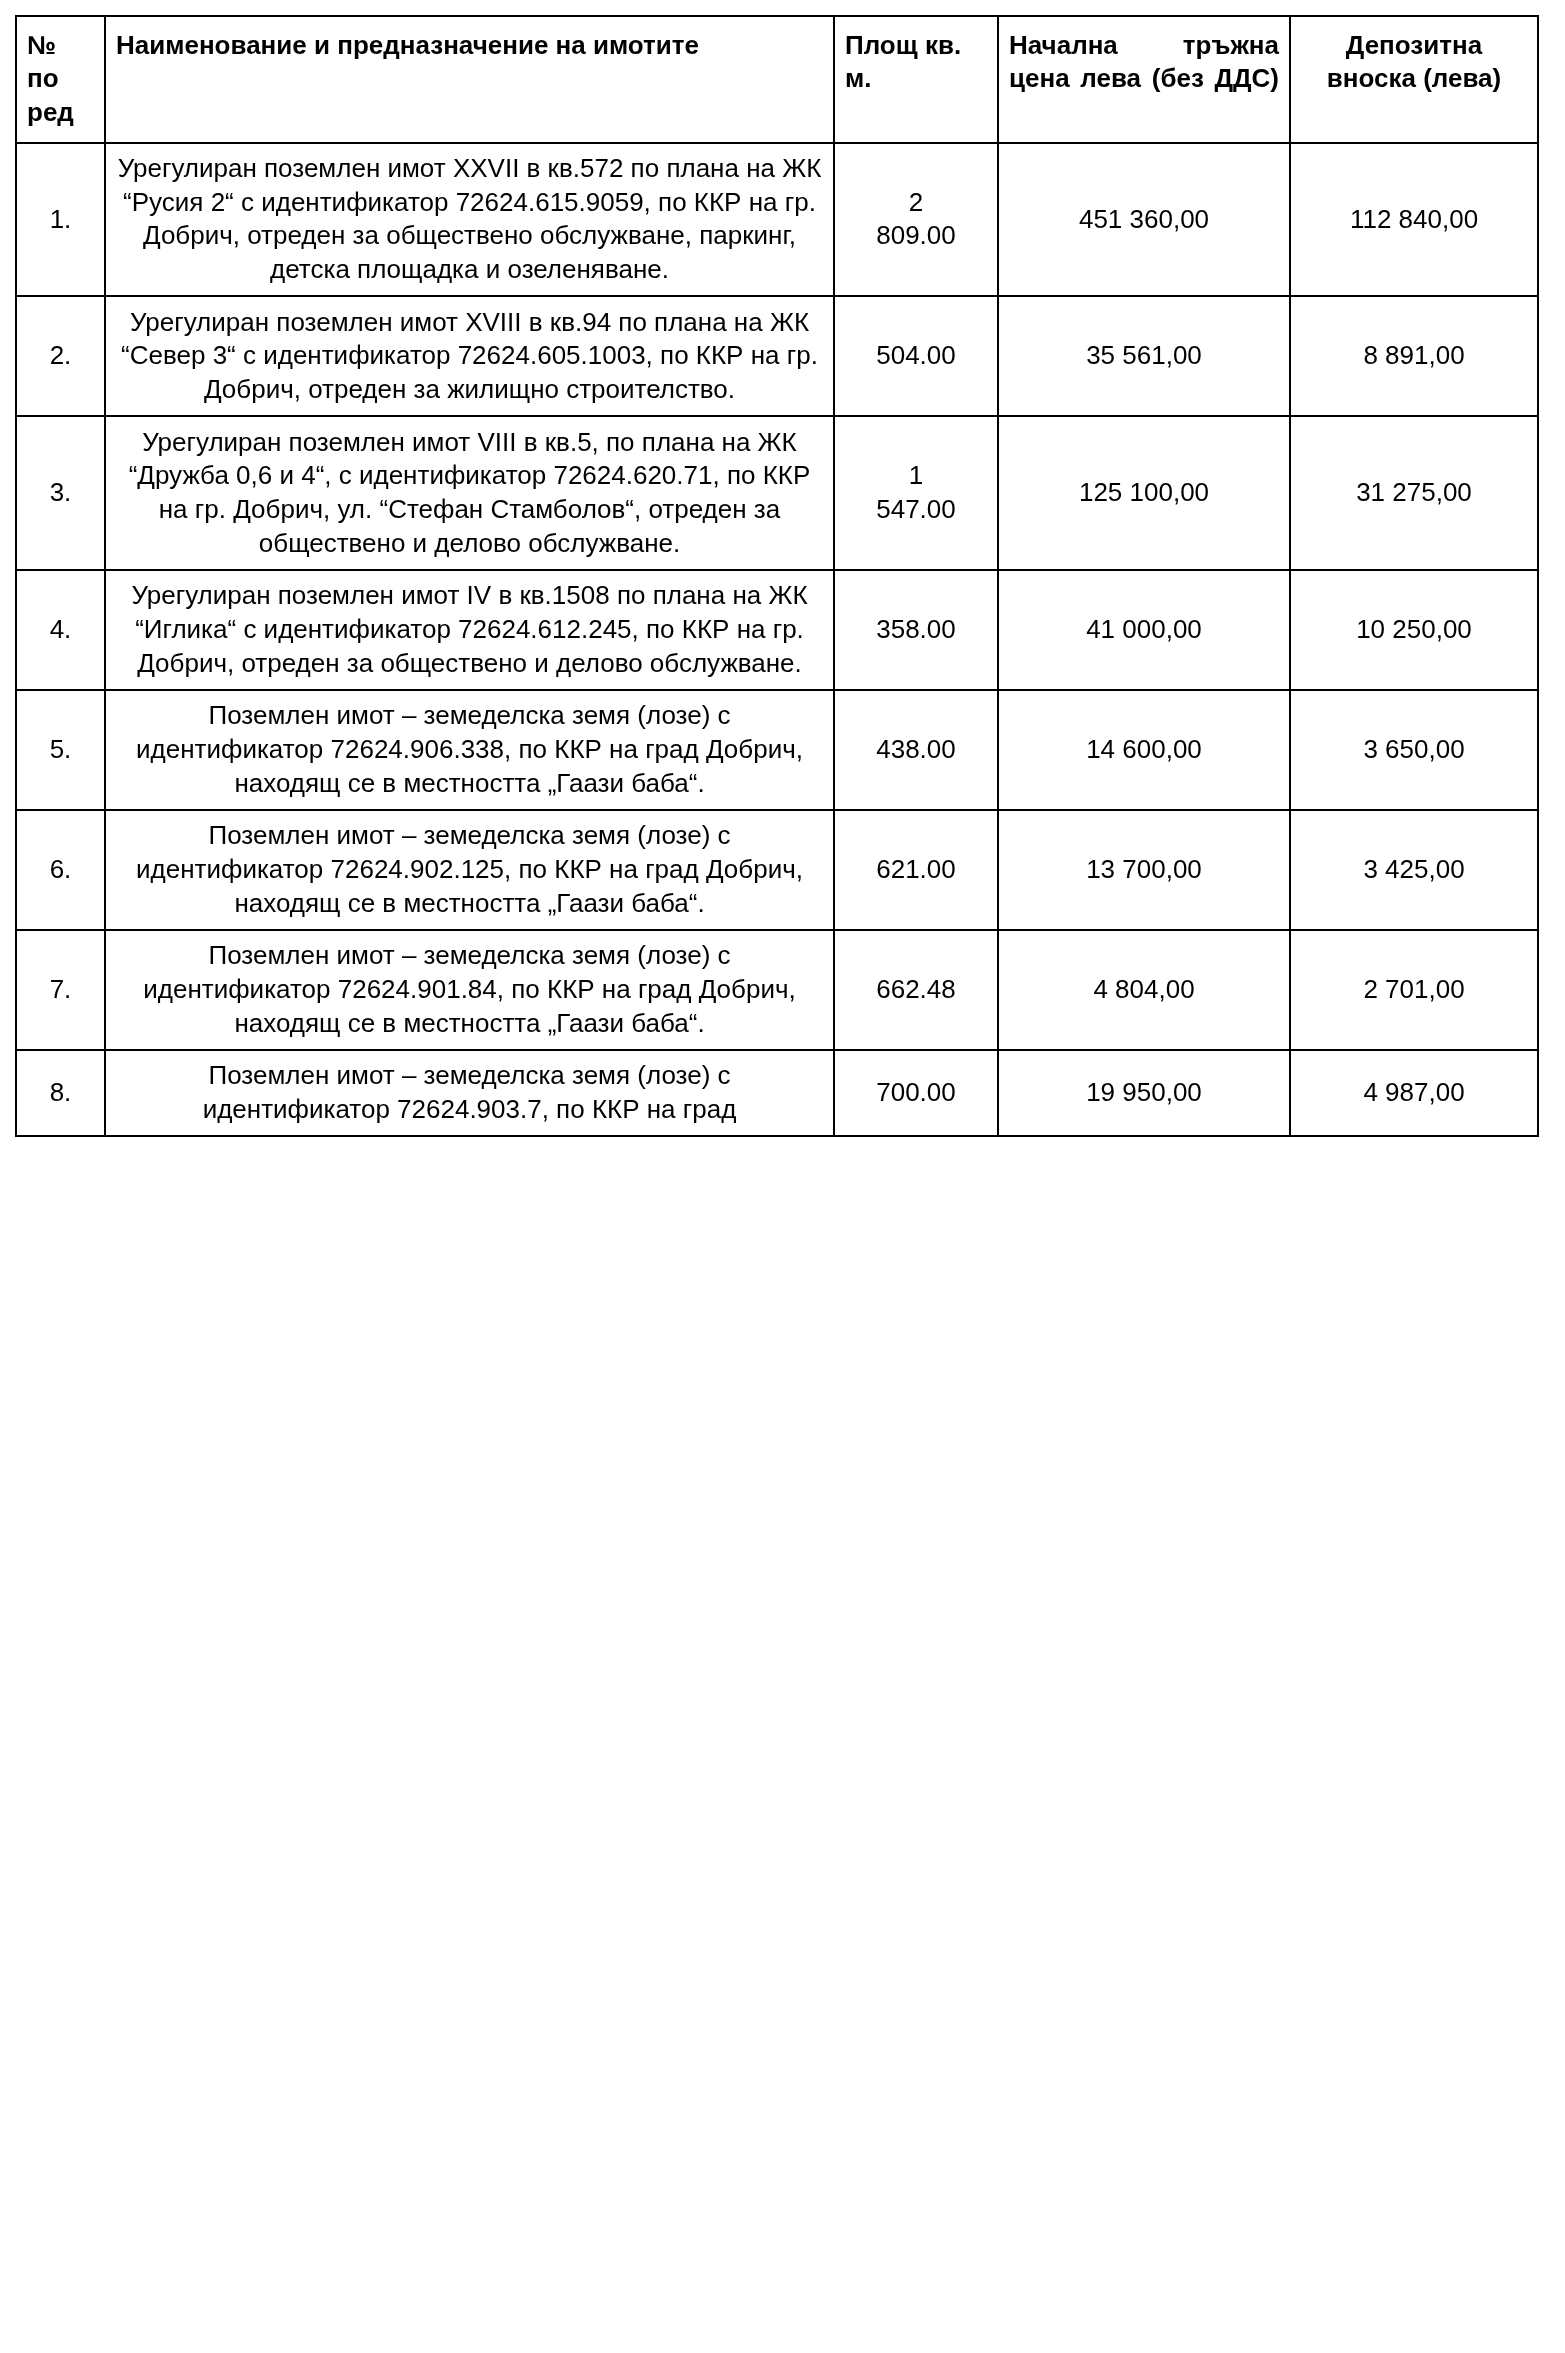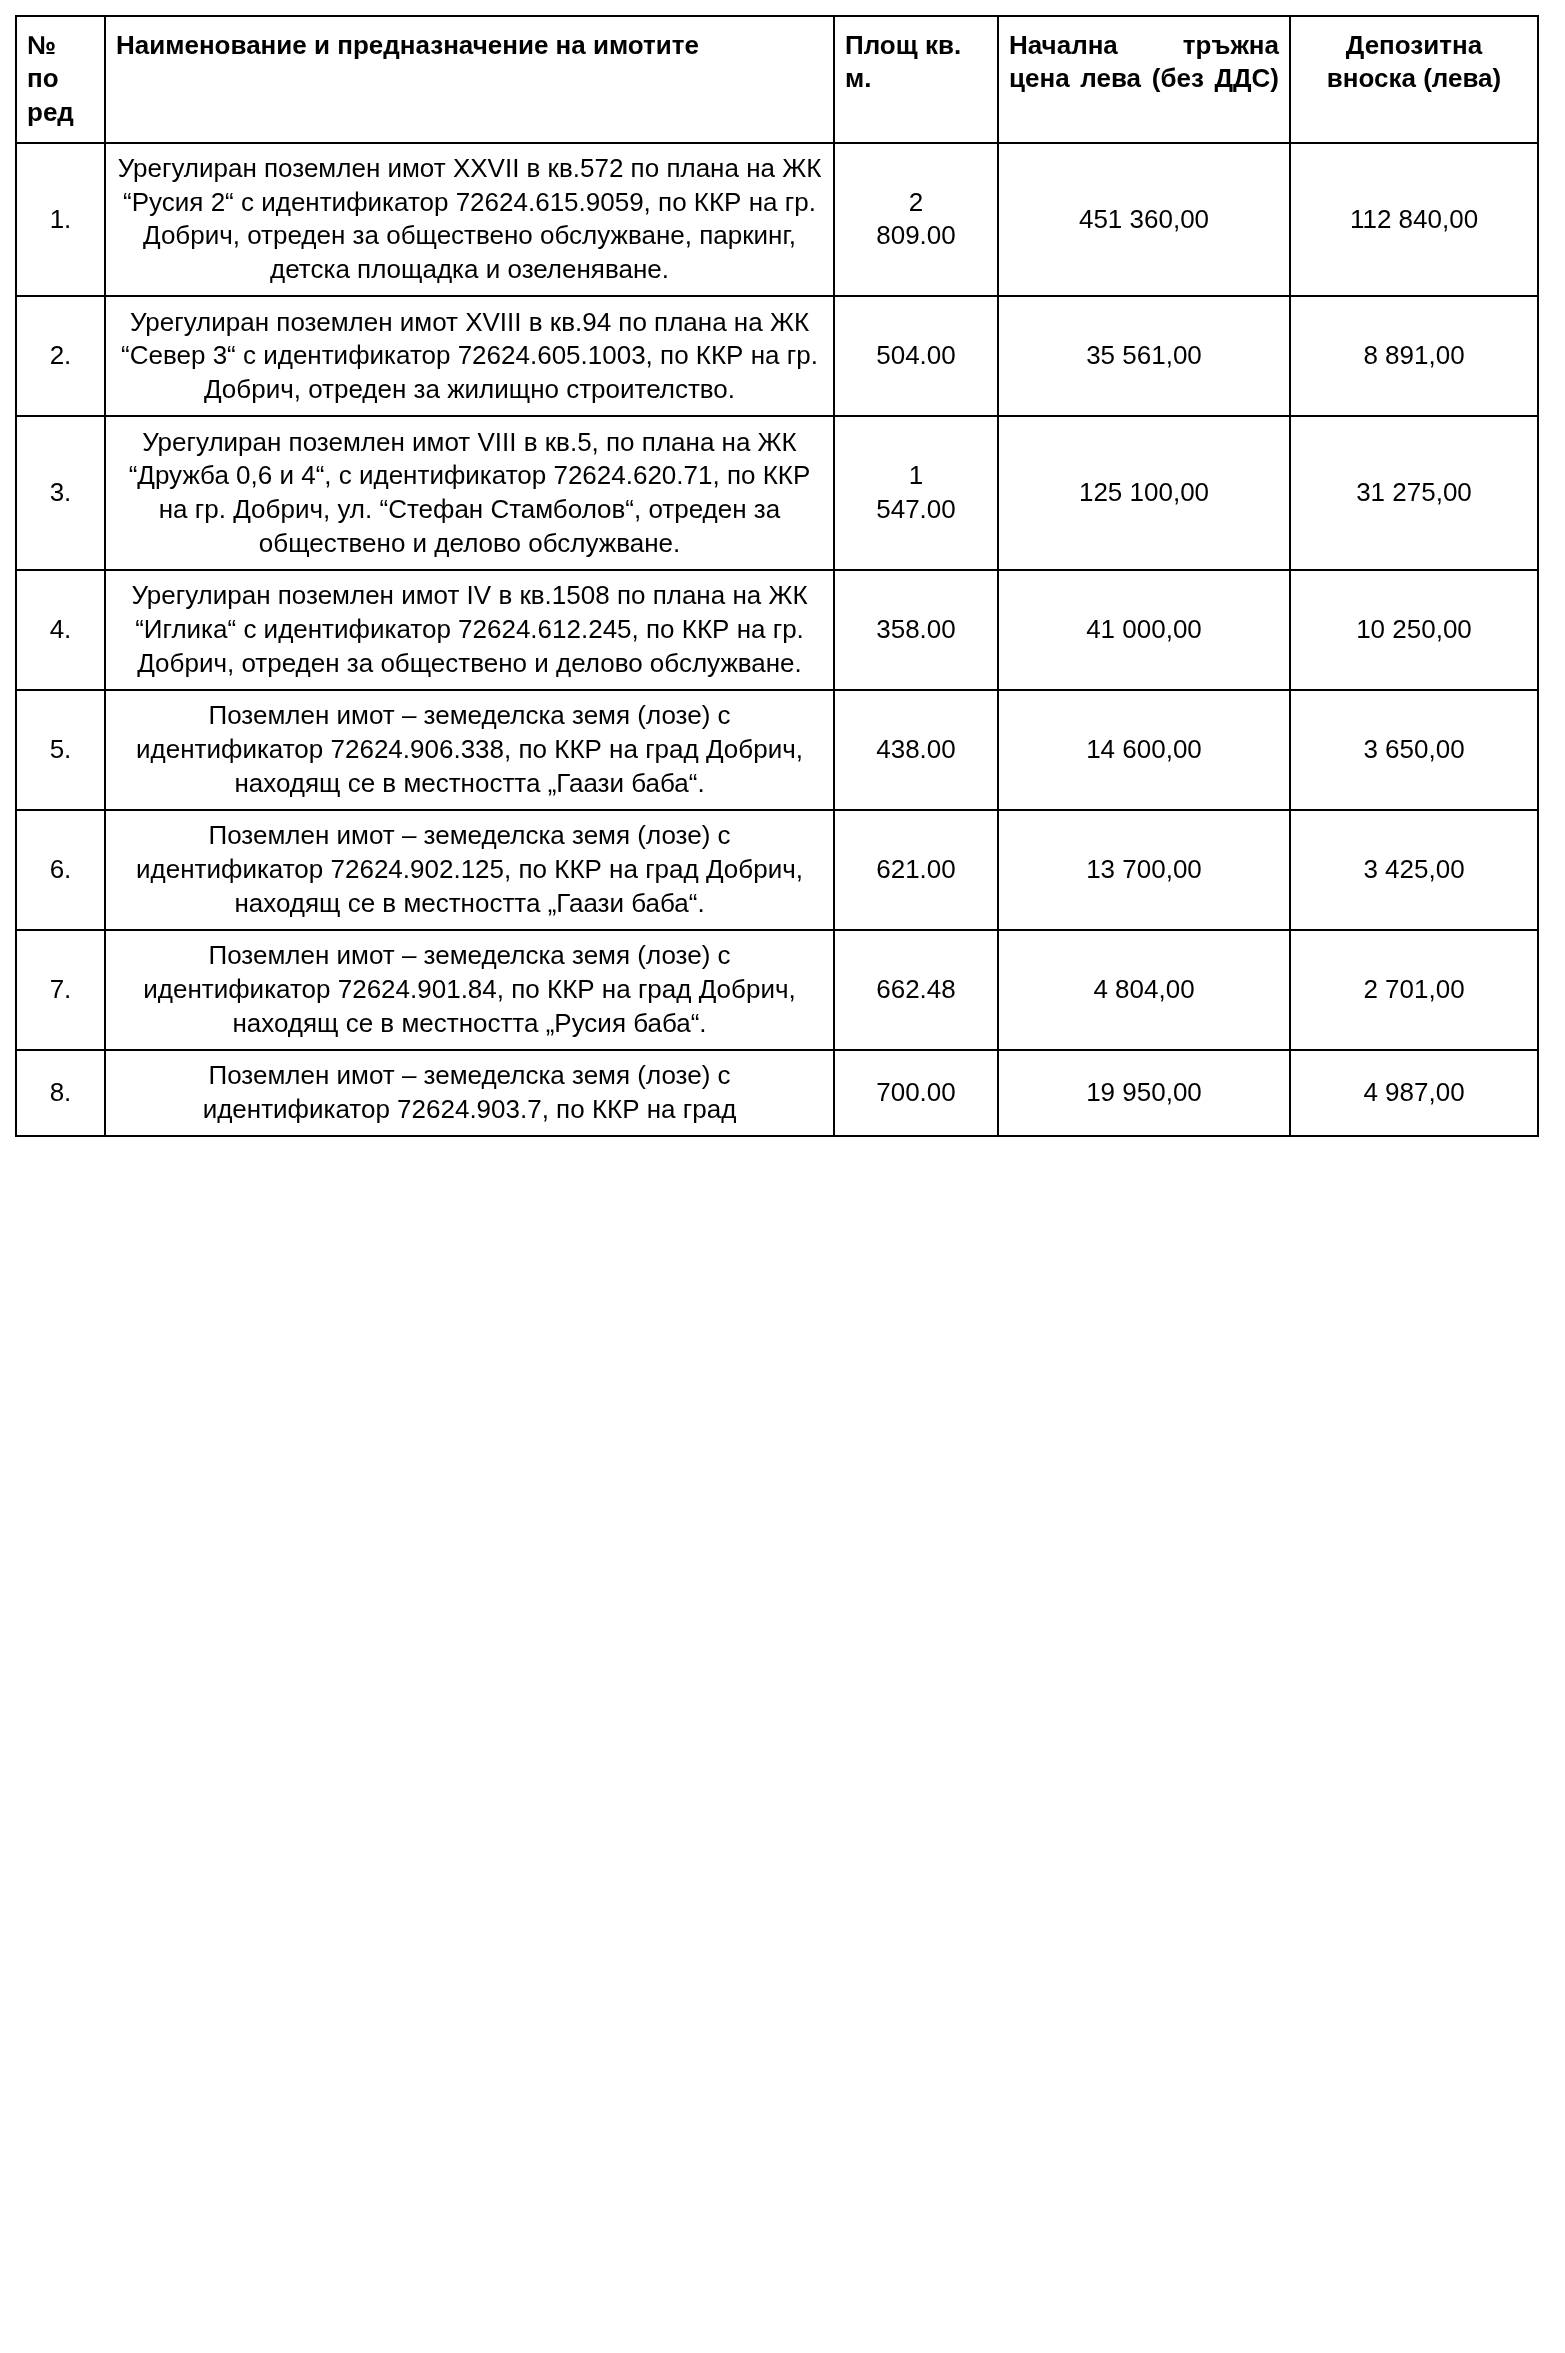--- a/index.html
+++ b/index.html
@@ -128,21 +128,21 @@
       </tr>
       <tr>
         <td class="cell-num">6.</td>
         <td class="cell-desc">Поземлен имот – земеделска земя (лозе) с идентификатор 72624.902.125, по ККР на град Добрич, находящ се в местността „Гаази баба“.</td>
         <td class="cell-area">621.00</td>
         <td class="cell-price">13 700,00</td>
         <td class="cell-dep">3 425,00</td>
       </tr>
       <tr>
         <td class="cell-num">7.</td>
-        <td class="cell-desc">Поземлен имот – земеделска земя (лозе) с идентификатор 72624.901.84, по ККР на град Добрич, находящ се в местността „Русия баба“.</td>
+        <td class="cell-desc">Поземлен имот – земеделска земя (лозе) с идентификатор 72624.901.84, по ККР на град Добрич, находящ се в местността „Гаази баба“.</td>
         <td class="cell-area">662.48</td>
         <td class="cell-price">4 804,00</td>
         <td class="cell-dep">2 701,00</td>
       </tr>
       <tr>
         <td class="cell-num">8.</td>
         <td class="cell-desc">Поземлен имот – земеделска земя (лозе) с идентификатор 72624.903.7, по ККР на град</td>
         <td class="cell-area">700.00</td>
         <td class="cell-price">19 950,00</td>
         <td class="cell-dep">4 987,00</td>

